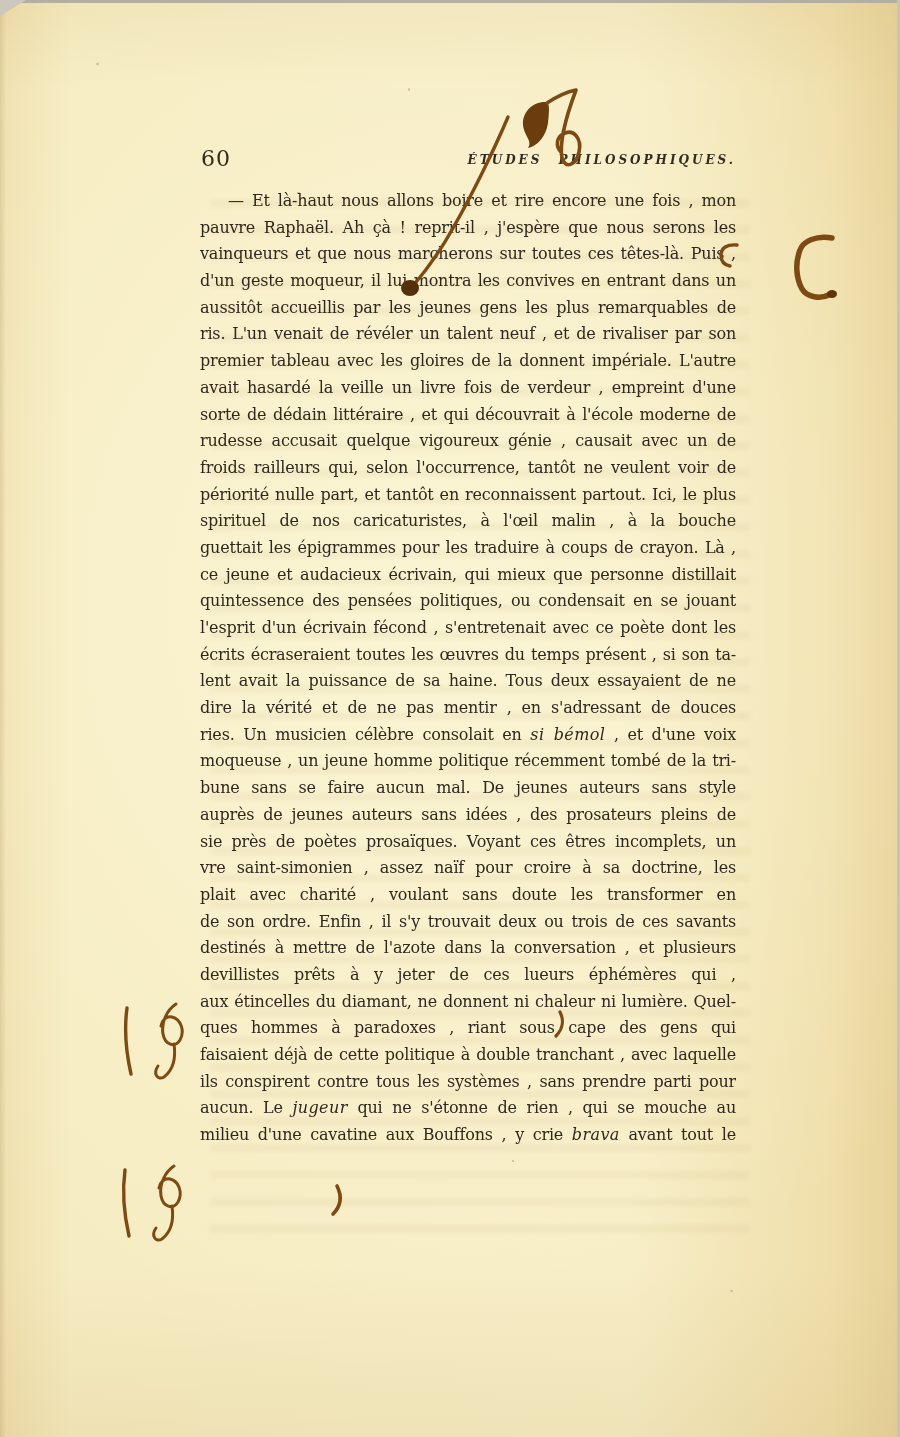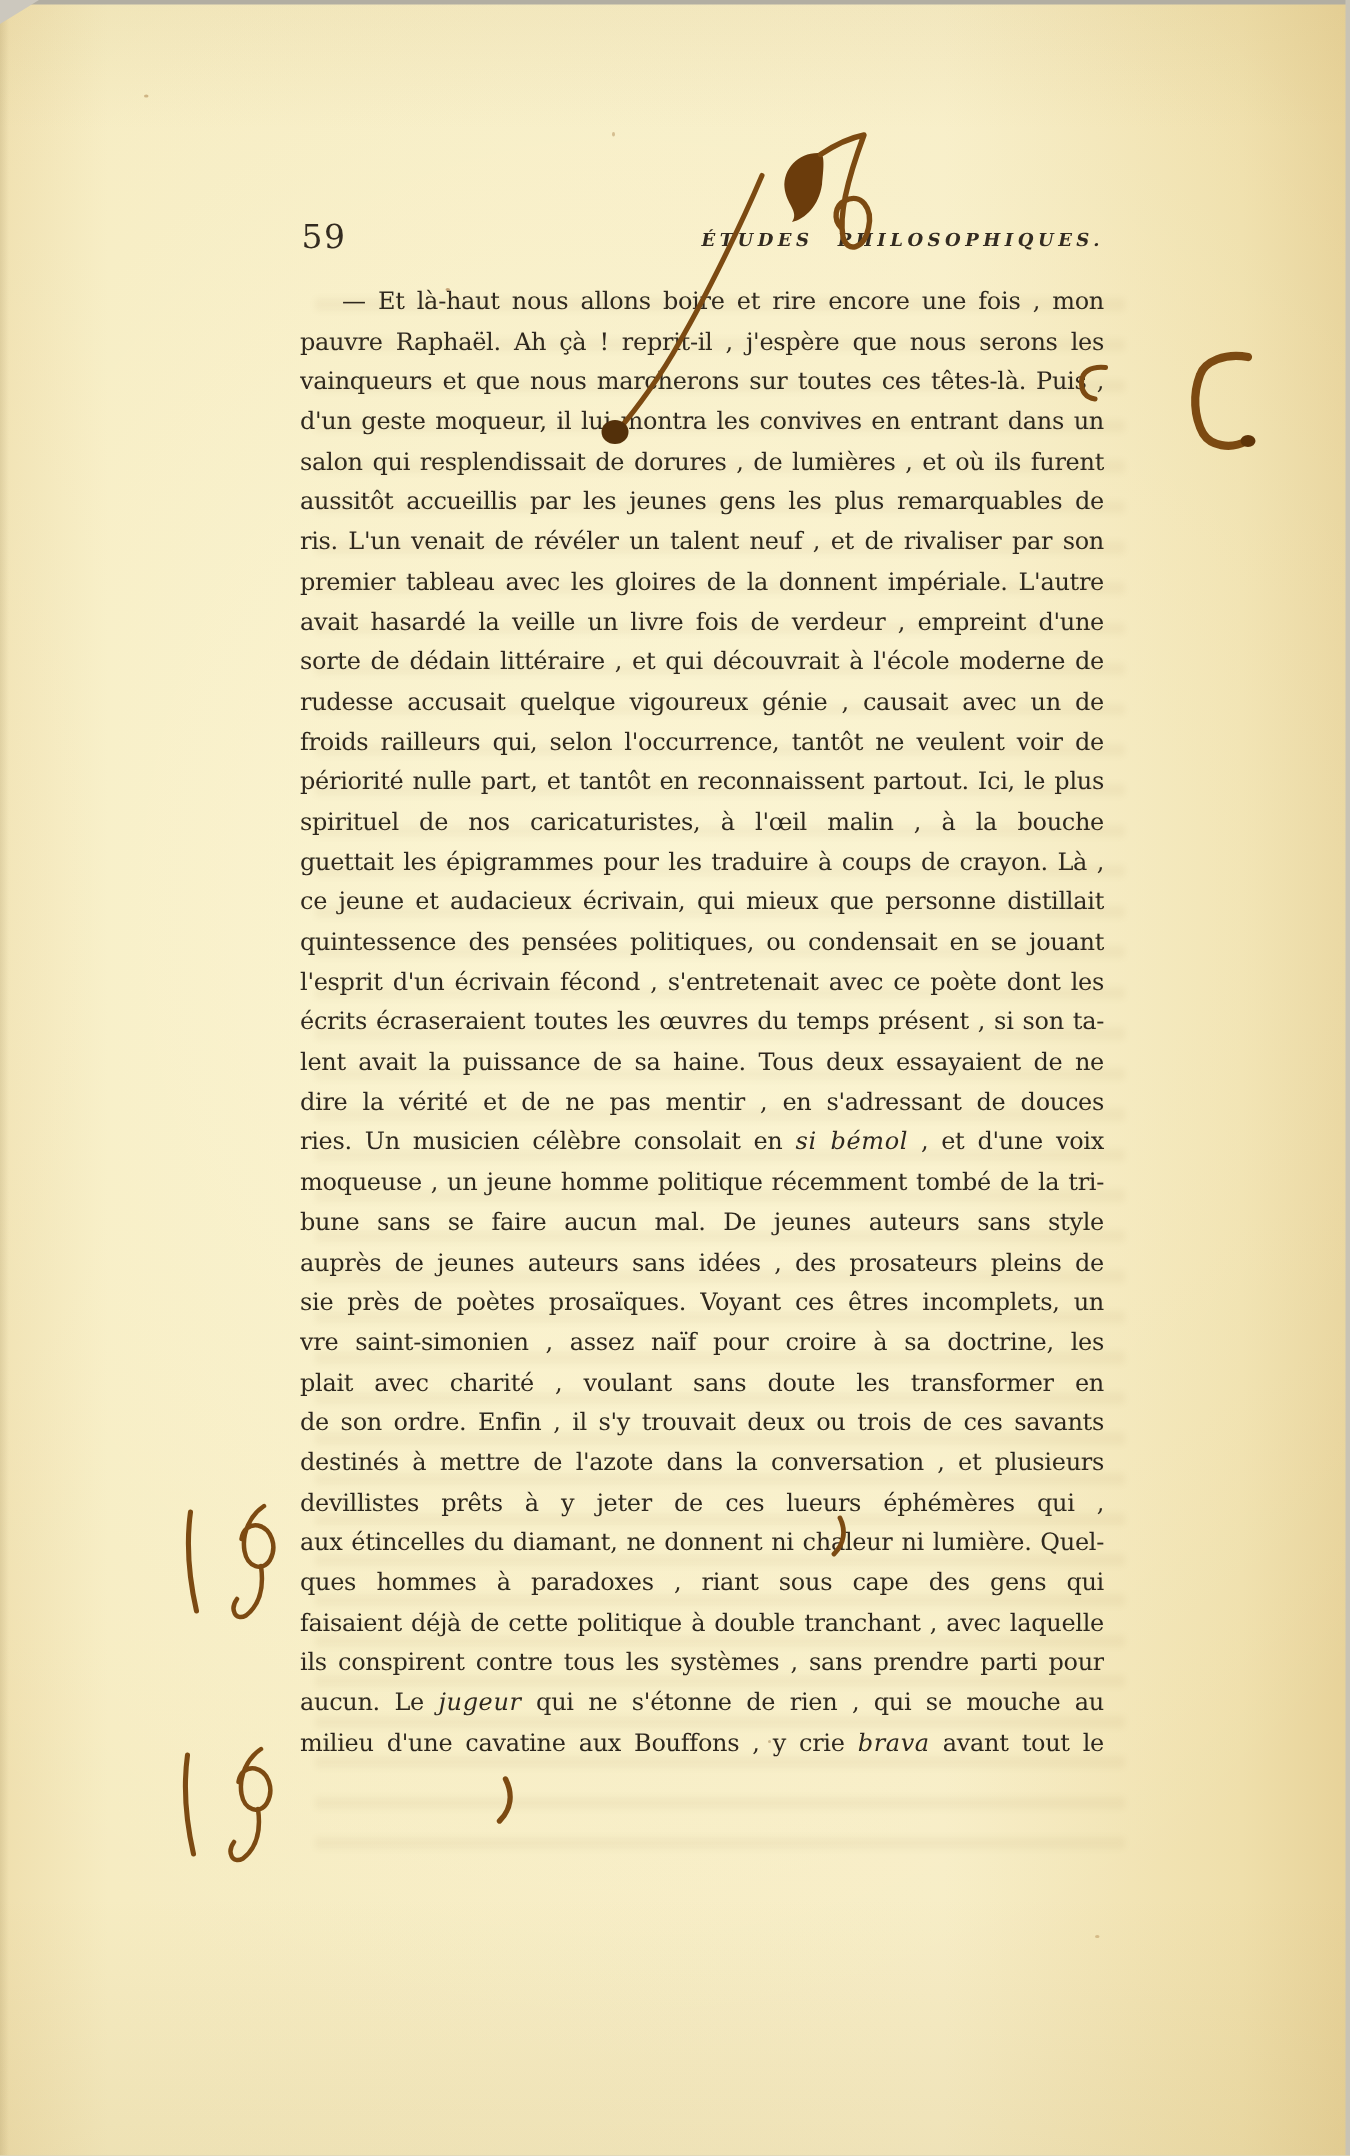--- a/index.html
+++ b/index.html
@@ -50,29 +50,28 @@
   <div class="edge-right"></div>
   <div class="edge-left"></div>
   <div class="corner-tl"></div>
 
   <div class="speck" style="left:297px;top:192px;width:3px;height:2px;background:rgba(150,90,40,.5);"></div>
   <div class="speck" style="left:96px;top:63px;width:3px;height:2px;background:rgba(150,100,40,.4);"></div>
   <div class="speck" style="left:512px;y:0;top:1160px;width:2px;height:2px;background:rgba(130,90,40,.4);"></div>
   <div class="speck" style="left:730px;top:1290px;width:3px;height:2px;background:rgba(160,110,50,.35);"></div>
   <div class="speck" style="left:408px;top:88px;width:2px;height:3px;background:rgba(150,100,40,.35);"></div>
 
-  <div class="pagenum">59</div>
+  <div class="pagenum">60</div>
   <div class="running-title">ÉTUDES  PHILOSOPHIQUES.</div>
 
   <div class="text-block">
       <div class="line indent"><span>— Et là-haut nous allons boire et rire encore une fois , mon</span></div>
       <div class="line"><span>pauvre Raphaël. Ah çà ! reprit-il , j'espère que nous serons les</span></div>
       <div class="line"><span>vainqueurs et que nous marcherons sur toutes ces têtes-là. Puis ,</span></div>
       <div class="line"><span>d'un geste moqueur, il lui montra les convives en entrant dans un</span></div>
-      <div class="line"><span>salon qui resplendissait de dorures , de lumières , et où ils furent</span></div>
       <div class="line"><span>aussitôt accueillis par les jeunes gens les plus remarquables de Pa-</span></div>
       <div class="line"><span>ris. L'un venait de révéler un talent neuf , et de rivaliser par son</span></div>
       <div class="line"><span>premier tableau avec les gloires de la donnent impériale. L'autre</span></div>
       <div class="line"><span>avait hasardé la veille un livre fois de verdeur , empreint d'une</span></div>
       <div class="line"><span>sorte de dédain littéraire , et qui découvrait à l'école moderne de</span></div>
       <div class="line"><span>rudesse accusait quelque vigoureux génie , causait avec un de ces</span></div>
       <div class="line"><span>froids railleurs qui, selon l'occurrence, tantôt ne veulent voir de su-</span></div>
       <div class="line"><span>périorité nulle part, et tantôt en reconnaissent partout. Ici, le plus</span></div>
       <div class="line"><span>spirituel de nos caricaturistes, à l'œil malin , à la bouche mordante,</span></div>
       <div class="line"><span>guettait les épigrammes pour les traduire à coups de crayon. Là ,</span></div>

